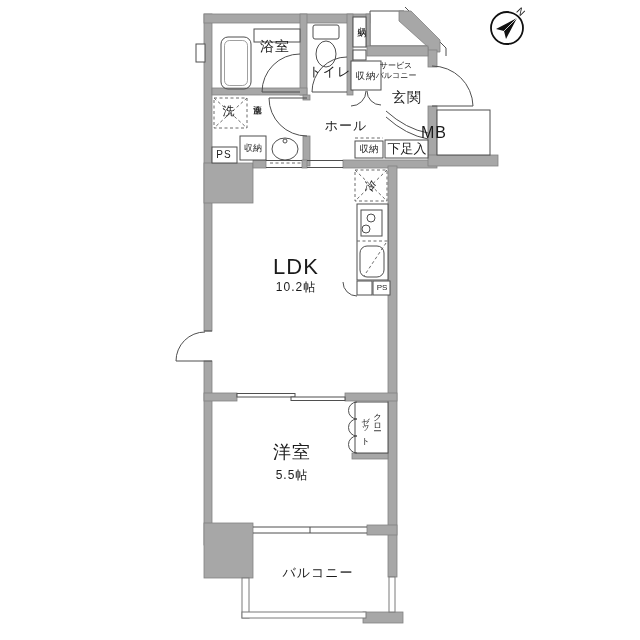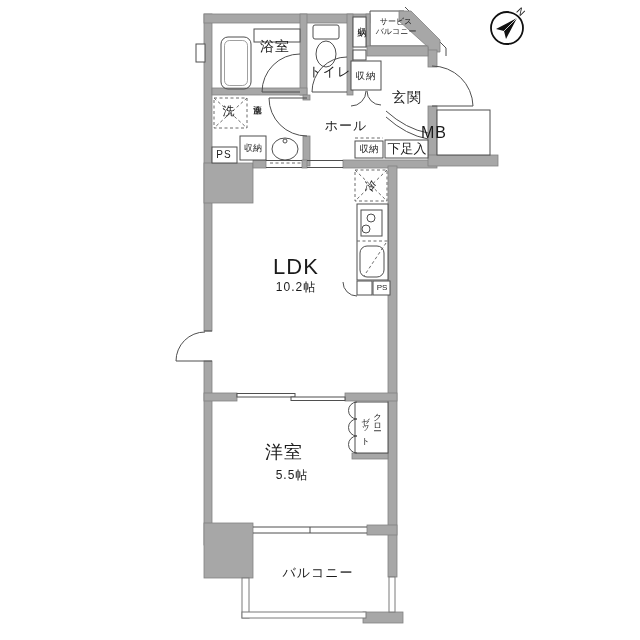--- a/index.html
+++ b/index.html
@@ -8,21 +8,21 @@
   #plan-svg{position:absolute;left:0;top:0;}
   .w{fill:#a7a7a7;stroke:#828282;stroke-width:.8;}
   .t{stroke:#4f4f4f;stroke-width:1;fill:none;}
   .tf{stroke:#4f4f4f;stroke-width:1;fill:#fff;}
   .dash{stroke:#6a6a6a;stroke-width:1;fill:none;stroke-dasharray:3,2.5;}
   .rail{stroke:#7a7a7a;stroke-width:1;fill:#fff;}
   .lbl{position:absolute;transform:translate(-50%,-50%);color:#1b1b1b;white-space:nowrap;
        letter-spacing:1px;line-height:1.15;}
   .vlbl{position:absolute;writing-mode:vertical-rl;text-orientation:upright;color:#1b1b1b;
         letter-spacing:1px;}
-  .svc{position:absolute;text-align:center;color:#1b1b1b;}
+  .svc{position:absolute;text-align:center;color:#1b1b1b;margin-top:44px;}
   #watermark{position:absolute;left:228px;top:300px;width:210px;font-size:30px;
              font-style:italic;font-weight:bold;color:rgba(110,110,110,0.08);}
 </style>
 </head>
 <body>
 
 <div id="stage">
 
   <svg id="plan-svg" width="640" height="640" viewBox="0 0 640 640">
 
@@ -161,21 +161,21 @@
   <div class="lbl" style="left:253px;top:148px;font-size:9px;letter-spacing:0">収納</div>
   <div class="lbl" style="left:224px;top:155px;font-size:10px">PS</div>
   <div class="lbl" style="left:369px;top:149px;font-size:9.5px;letter-spacing:0">収納</div>
 
   <div class="lbl" style="left:371px;top:187px;font-size:12px">冷</div>
   <div class="lbl" style="left:382px;top:288px;font-size:8px;letter-spacing:0">PS</div>
 
   <div class="lbl" style="left:296px;top:267px;font-size:22px">LDK</div>
   <div class="lbl" style="left:296px;top:288px;font-size:12px">10.2帖</div>
 
-  <div class="lbl" style="left:284px;top:452px;font-size:18px">洋室</div>
+  <div class="lbl" style="left:292px;top:452px;font-size:18px">洋室</div>
   <div class="lbl" style="left:292px;top:476px;font-size:12px">5.5帖</div>
 
   <div class="vlbl" style="left:372px;top:407px;font-size:8.5px;letter-spacing:0">クロー</div>
   <div class="vlbl" style="left:360px;top:411px;font-size:8.5px;letter-spacing:0">ゼット</div>
 
   <div class="lbl" style="left:318px;top:573px;font-size:13px">バルコニー</div>
 
   <div class="lbl" style="left:521px;top:12px;font-size:10px;transform:translate(-50%,-50%) rotate(45deg)">N</div>
 </div>
 

